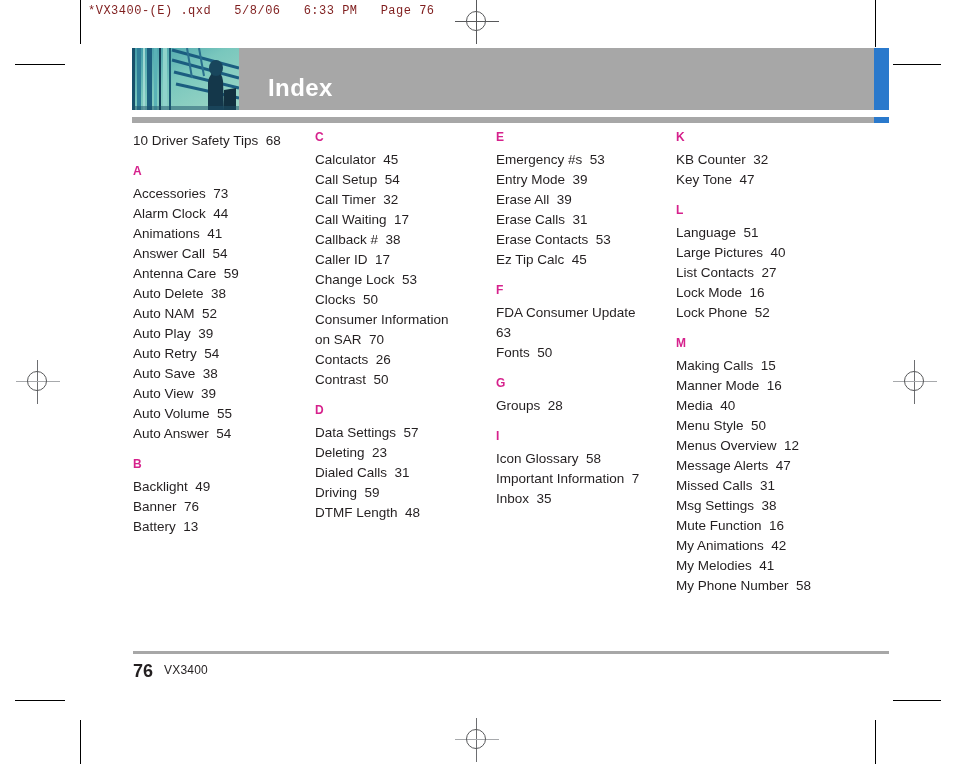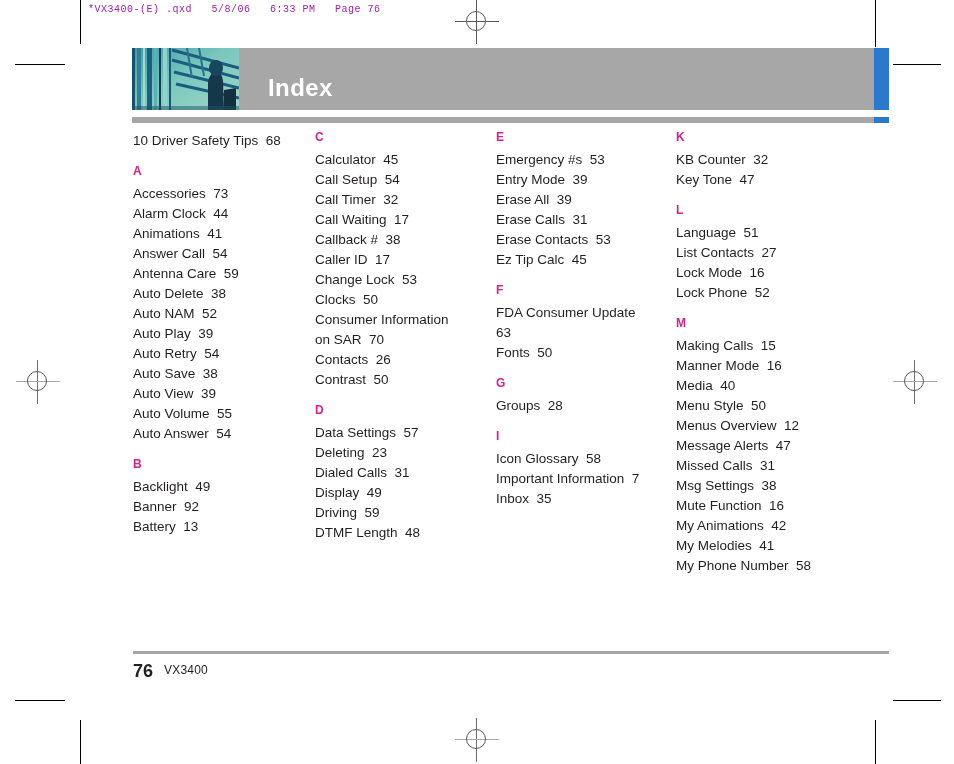--- a/index.html
+++ b/index.html
@@ -15,23 +15,23 @@
     font-family: "Liberation Sans", sans-serif;
     color: #231f20;
   }
 
   
   .file-header {
     position: absolute;
     left: 88px;
     top: 4px;
     font-family: "Liberation Mono", monospace;
-    font-size: 10px;
+    font-size: 12px;
     letter-spacing: 0.5px;
-    color: #a21caf;
+    color: #7f1d1d;
     white-space: pre;
   }
 
   
   .crop-line {
     position: absolute;
     background: #000000;
   }
   .crop-v { width: 1px; }
   .crop-h { height: 1px; }
@@ -291,42 +291,41 @@
       <div class="entry">Auto Delete  38</div>
       <div class="entry">Auto NAM  52</div>
       <div class="entry">Auto Play  39</div>
       <div class="entry">Auto Retry  54</div>
       <div class="entry">Auto Save  38</div>
       <div class="entry">Auto View  39</div>
       <div class="entry">Auto Volume  55</div>
       <div class="entry">Auto Answer  54</div>
       <div class="section-letter">B</div>
       <div class="entry">Backlight  49</div>
-      <div class="entry">Banner  92</div>
+      <div class="entry">Banner  76</div>
       <div class="entry">Battery  13</div>
     </div>
   <div class="col col-1">
       <div class="section-letter">C</div>
       <div class="entry">Calculator  45</div>
       <div class="entry">Call Setup  54</div>
       <div class="entry">Call Timer  32</div>
       <div class="entry">Call Waiting  17</div>
       <div class="entry">Callback #  38</div>
       <div class="entry">Caller ID  17</div>
       <div class="entry">Change Lock  53</div>
       <div class="entry">Clocks  50</div>
       <div class="entry">Consumer Information
 on SAR  70</div>
       <div class="entry">Contacts  26</div>
       <div class="entry">Contrast  50</div>
       <div class="section-letter">D</div>
       <div class="entry">Data Settings  57</div>
       <div class="entry">Deleting  23</div>
       <div class="entry">Dialed Calls  31</div>
-      <div class="entry">Display  49</div>
       <div class="entry">Driving  59</div>
       <div class="entry">DTMF Length  48</div>
     </div>
   <div class="col col-2">
       <div class="section-letter">E</div>
       <div class="entry">Emergency #s  53</div>
       <div class="entry">Entry Mode  39</div>
       <div class="entry">Erase All  39</div>
       <div class="entry">Erase Calls  31</div>
       <div class="entry">Erase Contacts  53</div>
@@ -341,20 +340,21 @@
       <div class="entry">Icon Glossary  58</div>
       <div class="entry">Important Information  7</div>
       <div class="entry">Inbox  35</div>
     </div>
   <div class="col col-3">
       <div class="section-letter">K</div>
       <div class="entry">KB Counter  32</div>
       <div class="entry">Key Tone  47</div>
       <div class="section-letter">L</div>
       <div class="entry">Language  51</div>
+      <div class="entry">Large Pictures  40</div>
       <div class="entry">List Contacts  27</div>
       <div class="entry">Lock Mode  16</div>
       <div class="entry">Lock Phone  52</div>
       <div class="section-letter">M</div>
       <div class="entry">Making Calls  15</div>
       <div class="entry">Manner Mode  16</div>
       <div class="entry">Media  40</div>
       <div class="entry">Menu Style  50</div>
       <div class="entry">Menus Overview  12</div>
       <div class="entry">Message Alerts  47</div>

